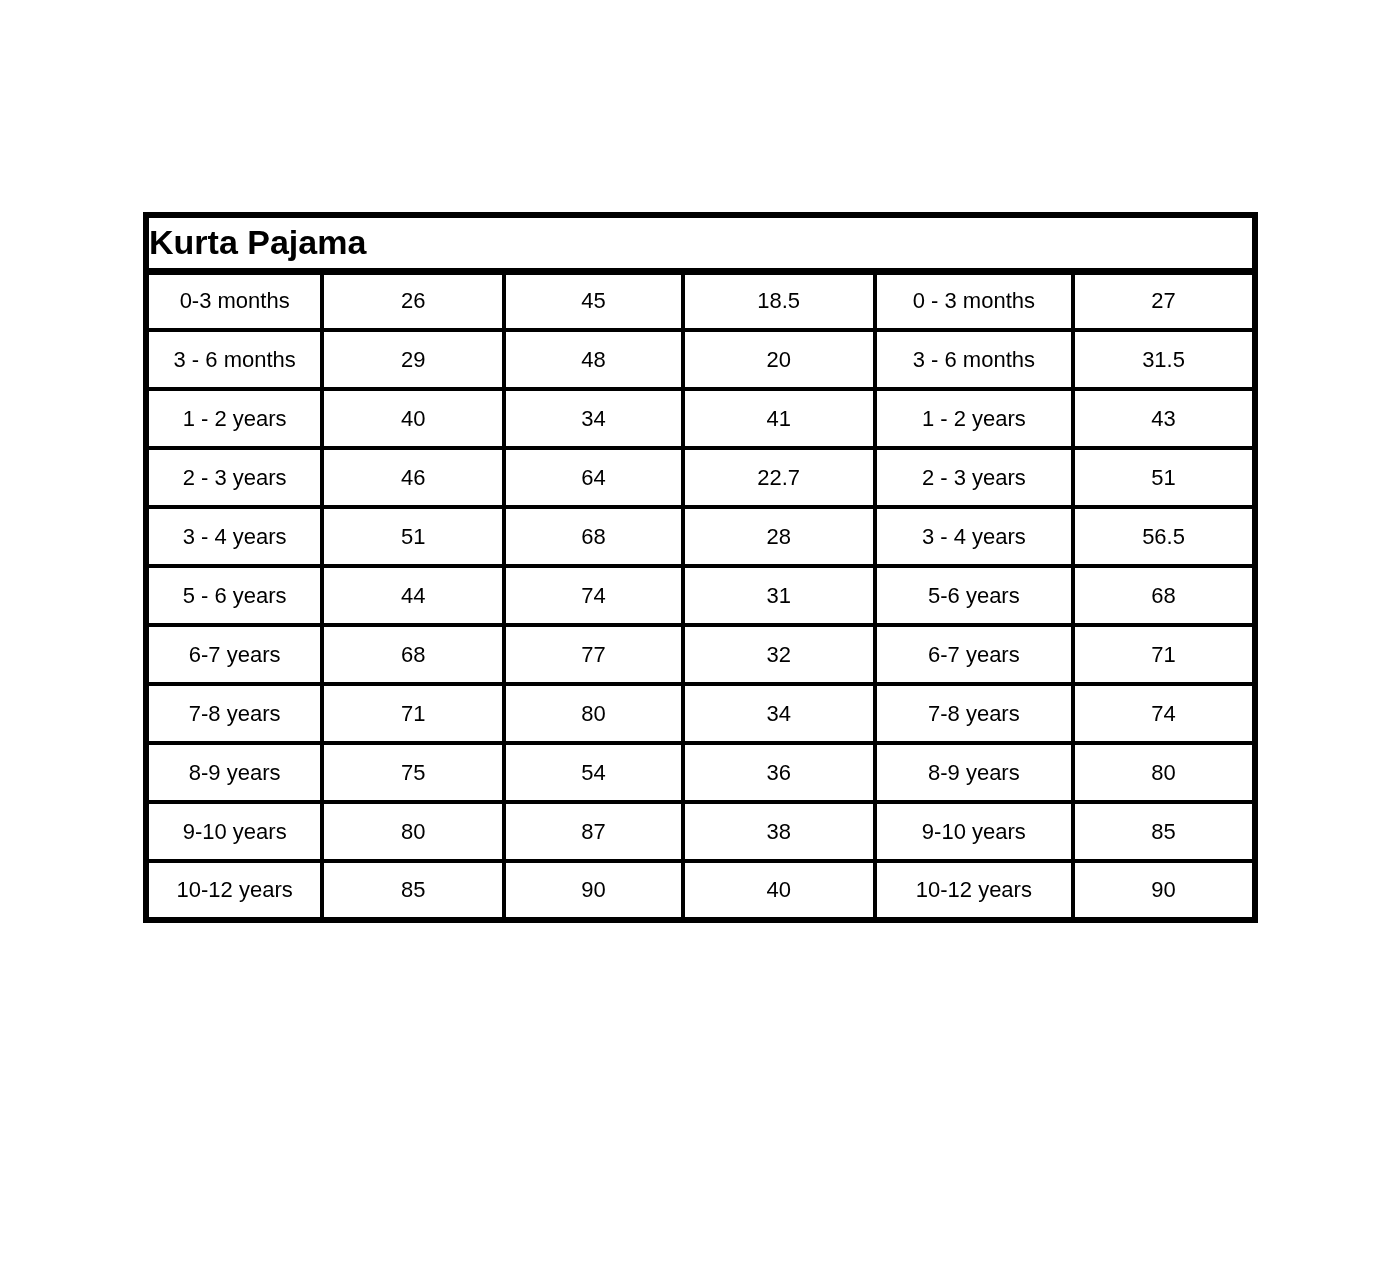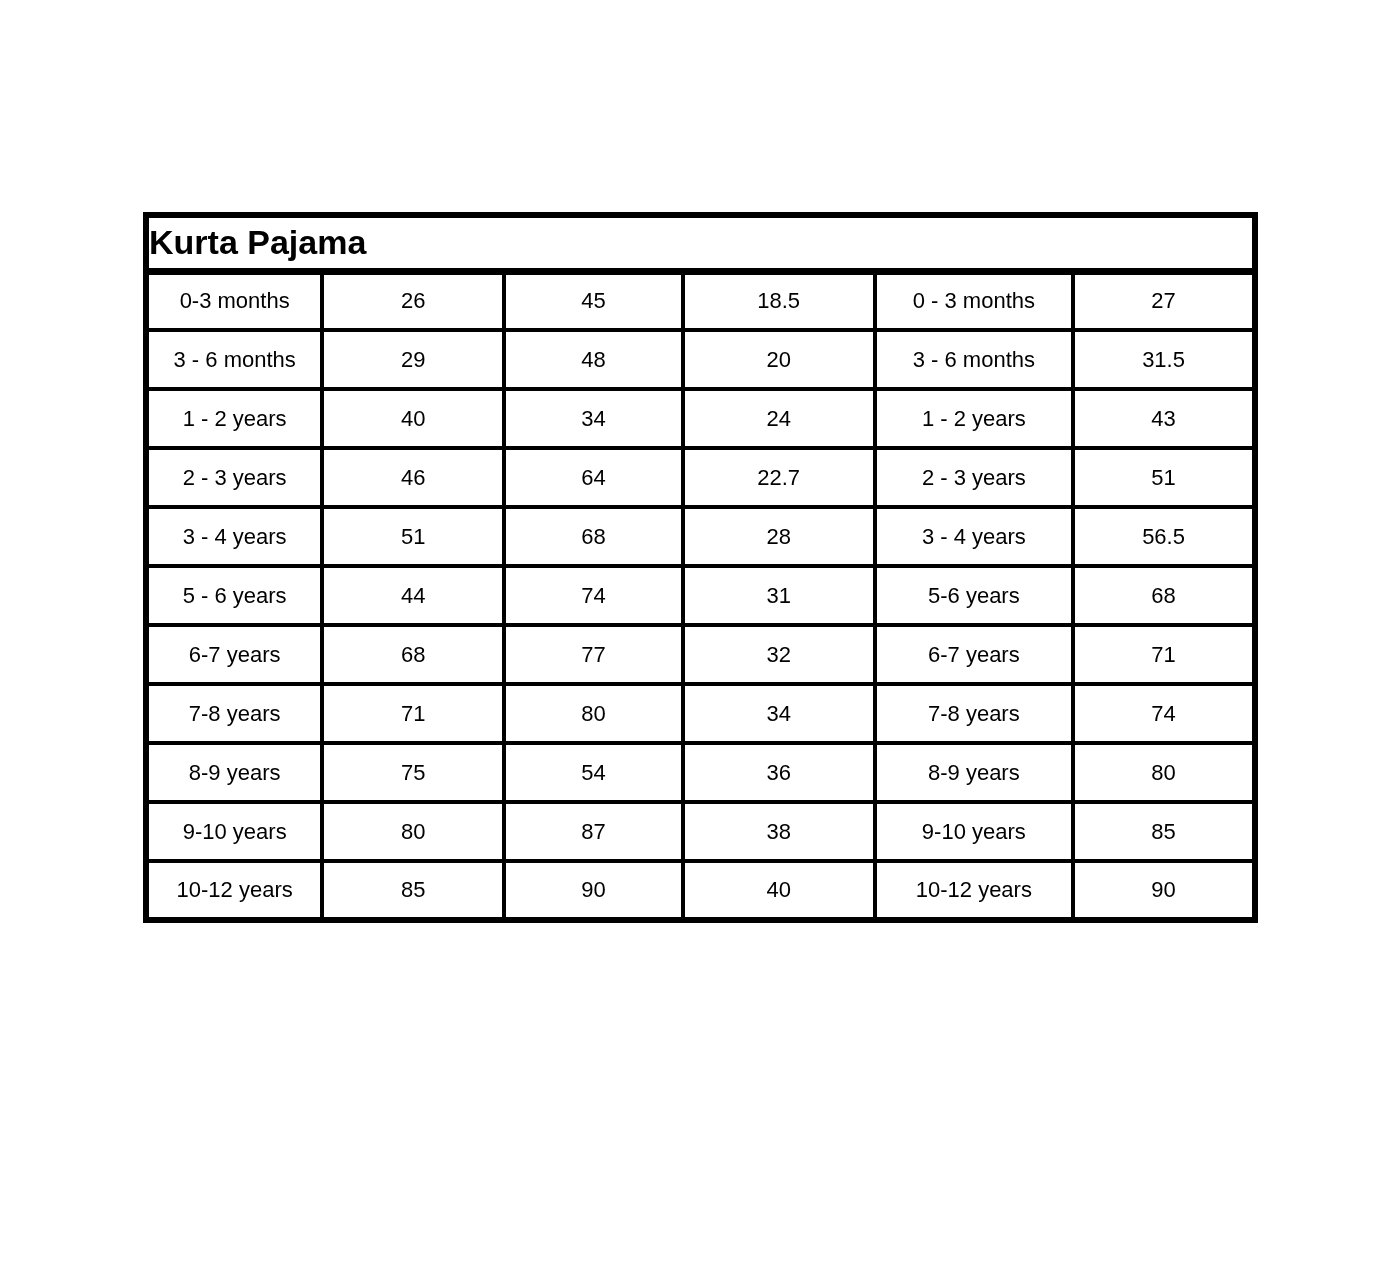--- a/index.html
+++ b/index.html
@@ -102,21 +102,21 @@
           <td>29</td>
           <td>48</td>
           <td>20</td>
           <td>3 - 6 months</td>
           <td>31.5</td>
         </tr>
         <tr>
           <td>1 - 2 years</td>
           <td>40</td>
           <td>34</td>
-          <td>24</td>
+          <td>41</td>
           <td>1 - 2 years</td>
           <td>43</td>
         </tr>
         <tr>
           <td>2 - 3 years</td>
           <td>46</td>
           <td>64</td>
           <td>22.7</td>
           <td>2 - 3 years</td>
           <td>51</td>

